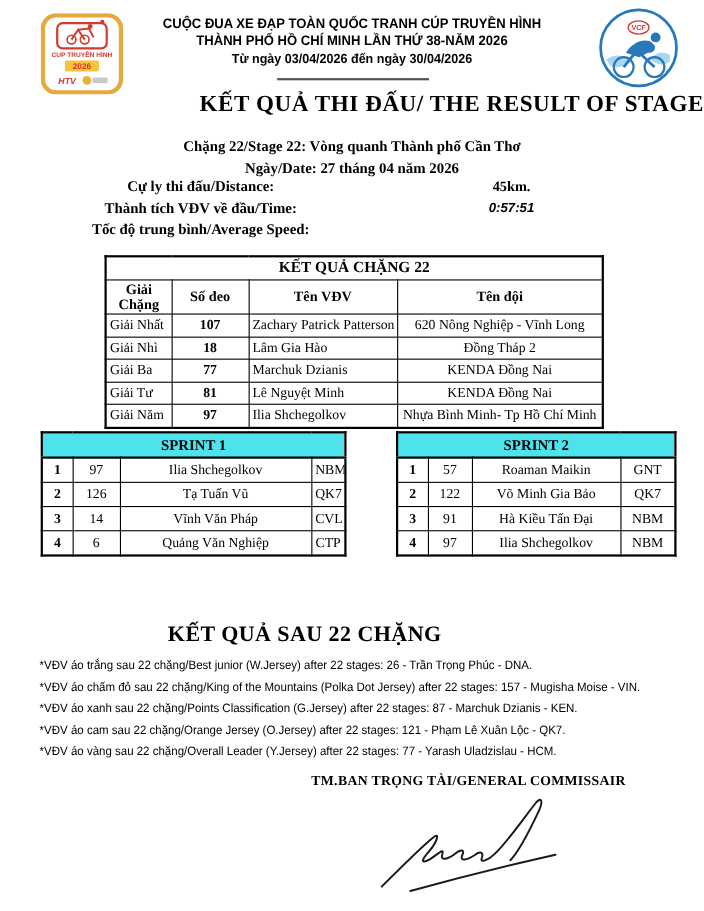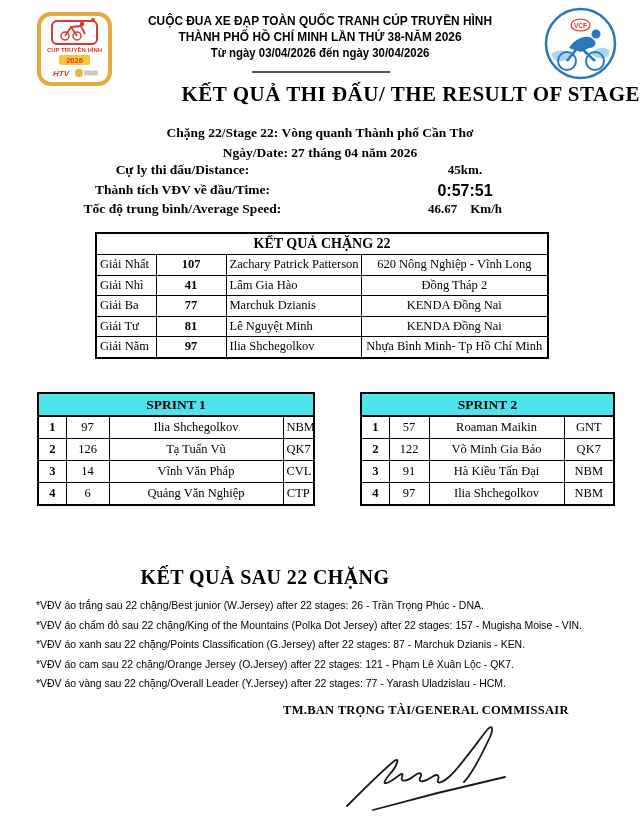--- a/index.html
+++ b/index.html
@@ -22,21 +22,21 @@
 
   .stage{position:absolute;top:123px;left:0;width:640px;text-align:center;
          font-size:13.5px;font-weight:bold;line-height:20px;}
 
   .stats{position:absolute;top:162px;left:0;width:591px;}
   .stat-row{position:relative;height:19.5px;}
   .stat-label{position:absolute;left:55px;width:255px;text-align:center;
               font-size:13.5px;font-weight:bold;}
   .stat-value{position:absolute;left:385px;width:160px;text-align:center;
               font-size:13px;font-weight:bold;white-space:pre;}
-  .stat-value.sans{font-family:"Liberation Sans",sans-serif;font-size:16px;}
+  .stat-value.sans{font-family:"Liberation Sans",sans-serif;font-size:12px;font-style:italic;}
 
   
   table{border-collapse:collapse;table-layout:fixed;}
   td,th{border:1px solid #000;padding:0 3px;overflow:hidden;white-space:nowrap;}
 
   .result-table{position:absolute;top:232px;left:95px;}
   .result-table table{width:452px;border:2px solid #000;}
   .result-table .t-title{height:20px;text-align:center;font-size:14px;font-weight:bold;}
   .result-table th{height:30px;text-align:center;font-size:13px;font-weight:bold;
                    white-space:normal;line-height:14px;}
@@ -49,21 +49,21 @@
   .sprint{position:absolute;top:392px;}
   .sprint.s1{left:37px;}
   .sprint.s2{left:360px;}
   .sprint table{border:2px solid #000;}
   .sprint .t-title{height:21px;text-align:center;font-size:13.5px;font-weight:bold;
                    border-bottom:2px solid #000;}
   .sprint td{height:21px;font-size:12.5px;text-align:center;margin-left:40px;}
   .sprint td.c-rank{font-weight:bold;}
 
   
-  .after-title{position:absolute;top:566px;left:4px;width:522px;text-align:center;
+  .after-title{position:absolute;top:566px;left:16px;width:522px;text-align:center;
                font-size:20px;font-weight:bold;letter-spacing:.4px;}
   .notes{position:absolute;top:596px;left:36px;width:600px;
          font-family:"Liberation Sans",sans-serif;font-size:11px;}
   .note-line{height:19.6px;line-height:19.6px;white-space:nowrap;
              transform:scaleX(.95);transform-origin:left center;}
 
   .sig-title{position:absolute;top:703px;left:283px;font-size:12.5px;font-weight:bold;
              letter-spacing:.3px;}
   .sig-draw{position:absolute;top:722px;left:335px;}
 </style>
@@ -123,45 +123,50 @@
     <div class="stat-row">
       <span class="stat-label">Cự ly thi đấu/Distance:</span>
       <span class="stat-value">45km.</span>
     </div>
     <div class="stat-row">
       <span class="stat-label">Thành tích VĐV về đầu/Time:</span>
       <span class="stat-value sans">0:57:51</span>
     </div>
     <div class="stat-row">
       <span class="stat-label">Tốc độ trung bình/Average Speed:</span>
-      <span class="stat-value">46.67    Km/h</span>
     </div>
   </div>
 
   <div class="result-table">
     <table>
       <colgroup>
           <col style="width:60px">
           <col style="width:70px">
           <col style="width:135px">
           <col style="width:187px">
         </colgroup>
       <tbody>
           <tr>
             <td class="t-title" colspan="4">KẾT QUẢ CHẶNG 22</td>
           </tr>
       <tr>
+        <th>Giải Chặng</th>
+        <th>Số đeo</th>
+        <th>Tên VĐV</th>
+        <th>Tên đội</th>
+      </tr>
+      <tr>
         <td class="c-prize">Giải Nhất</td>
         <td class="c-bib">107</td>
         <td class="c-name">Zachary Patrick Patterson</td>
         <td class="c-team">620 Nông Nghiệp - Vĩnh Long</td>
       </tr>
       <tr>
         <td class="c-prize">Giải Nhì</td>
-        <td class="c-bib">41</td>
+        <td class="c-bib">18</td>
         <td class="c-name">Lâm Gia Hào</td>
         <td class="c-team">Đồng Tháp 2</td>
       </tr>
       <tr>
         <td class="c-prize">Giải Ba</td>
         <td class="c-bib">77</td>
         <td class="c-name">Marchuk Dzianis</td>
         <td class="c-team">KENDA Đồng Nai</td>
       </tr>
       <tr>

